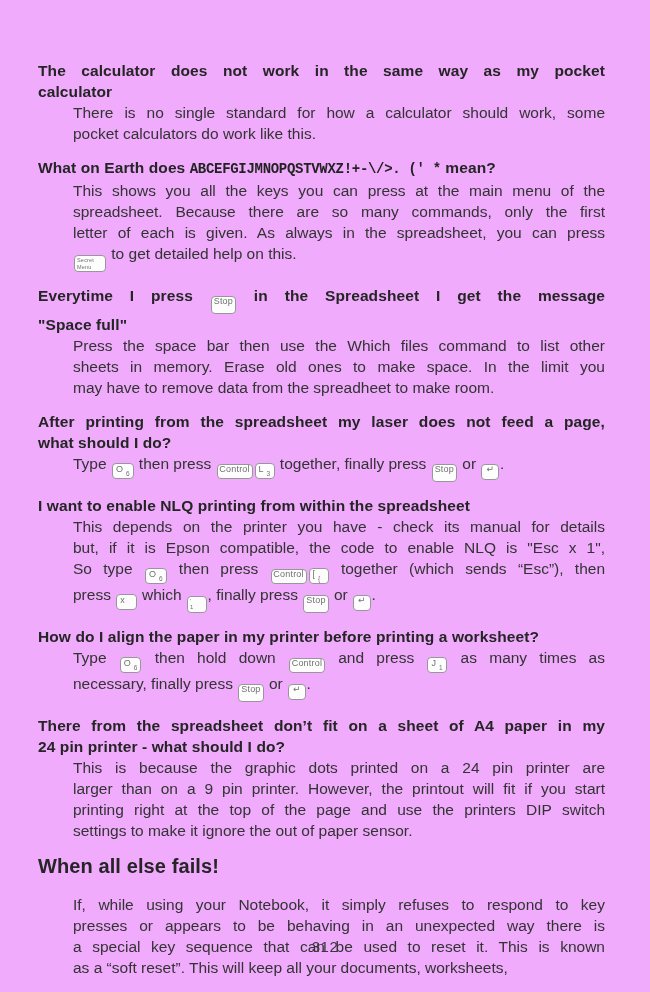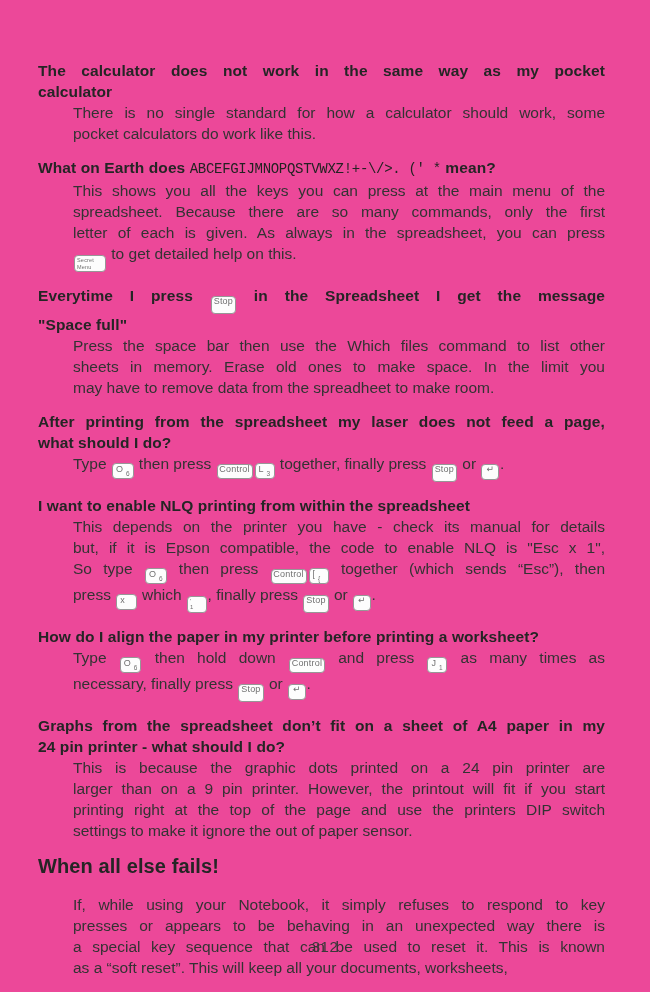--- a/index.html
+++ b/index.html
@@ -1,38 +1,38 @@
 <!DOCTYPE html>
 <html><head>
 <meta charset="utf-8">
 <style>
   html,body{margin:0;padding:0;background:#e8e8e8;}
   .page{
     position:relative;
     width:650px;height:992px;
     margin:0 auto;
-    background:#ec4899;
+    background:#f0abfc;
     overflow:hidden;
     font-family:"Liberation Sans","DejaVu Sans",sans-serif;
     color:#2e2e2e;
   }
   .content{
     position:absolute;
     left:38px;right:45px;top:60px;
   }
   .faq{margin:0 0 13px 0;}
   .hd,.bd{margin:0;padding:0;font-size:15.5px;line-height:21px;}
   .hd{font-weight:bold;color:#252525;letter-spacing:0.1px;}
   .bd{color:#333333;margin-left:35px;}
   .line{display:block;text-align:justify;text-align-last:justify;}
   .line:last-child{text-align-last:left;}
   .faq.big .hd{font-size:20px;line-height:24px;margin:8px 0 16px 0;}
   .code{
     font-family:"Liberation Mono","DejaVu Sans Mono",monospace;
-    font-weight:normal;font-size:14px;letter-spacing:-0.3px;color:#222;
+    font-weight:bold;font-size:14px;letter-spacing:-0.3px;color:#222;
     white-space:nowrap;
   }
   
   .key{
     display:inline-flex;
     border:1px solid #979797;
     border-radius:4px;
     background:#fdfdfd;
     color:#707070;
     vertical-align:-3px;
@@ -164,21 +164,21 @@
             </span><span> as many times as</span></span>
           <span class="line"><span>necessary, finally press </span><span class="key cap">
               <span class="m">Stop</span>
             </span><span> or </span><span class="key ret">
               <span class="m">↵</span>
             </span><span>.</span></span>
         </p>
       </section>
       <section class="faq">
         <p class="hd">
-          <span class="line"><span>Graphs from the spreadsheet don’t fit on a sheet of A4 paper in my</span></span>
+          <span class="line"><span>There from the spreadsheet don’t fit on a sheet of A4 paper in my</span></span>
           <span class="line"><span>24 pin printer - what should I do?</span></span>
         </p>
         <p class="bd">
           <span class="line"><span>This is because the graphic dots printed on a 24 pin printer are</span></span>
           <span class="line"><span>larger than on a 9 pin printer. However, the printout will fit if you start</span></span>
           <span class="line"><span>printing right at the top of the page and use the printers DIP switch</span></span>
           <span class="line"><span>settings to make it ignore the out of paper sensor.</span></span>
         </p>
       </section>
       <section class="faq big">

